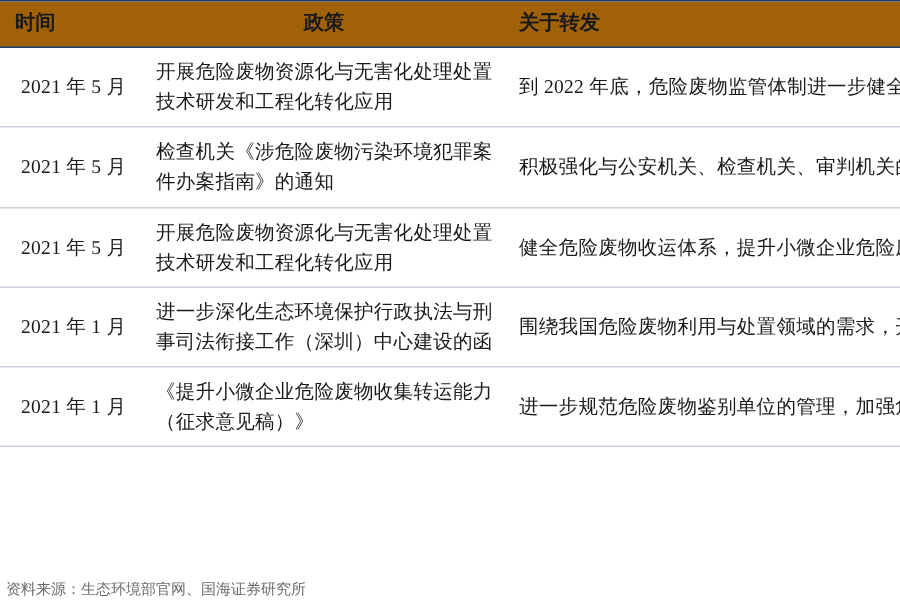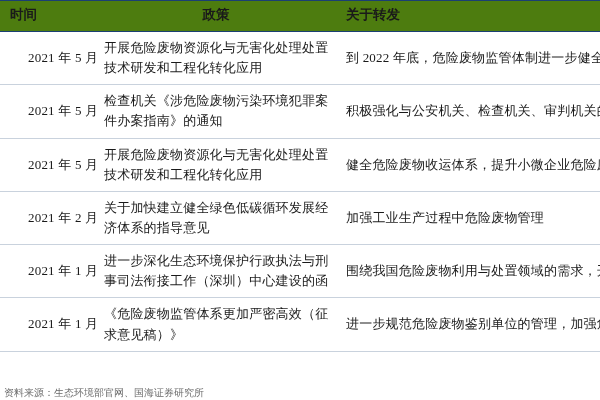--- a/index.html
+++ b/index.html
@@ -31,38 +31,38 @@
 
   table.data-table thead th {
     font-family: "Liberation Sans", "DejaVu Sans", sans-serif;
     font-size: 13.5px;
     font-weight: bold;
     color: #1a1a1a;
     text-align: left;
     padding: 5px 8px 7px 8px;
     border-top: 1.6px solid #1b3f73;
     border-bottom: 1.1px solid #1b3f73;
-    background: #4d7c0f;
+    background: #a16207;
     vertical-align: bottom;
   }
   table.data-table thead th.th-time { padding-left: 10px; }
   table.data-table thead th.th-policy { padding-left: 8px; text-align: center; }
   table.data-table thead th.th-content { padding-left: 10px; }
 
   table.data-table tbody td {
     font-size: 13px;
     color: #1a1a1a;
     vertical-align: middle;
     padding: 6px 8px;
     border-bottom: 0.8px solid #c9d2dd;
     line-height: 1.55;
     letter-spacing: 0.2px;
   }
   table.data-table tbody td.td-time {
-    padding-left: 28px;
+    padding-left: 14px;
     white-space: nowrap;
   }
   table.data-table tbody td.td-policy {
     padding-left: 8px;
     padding-right: 6px;
   }
   table.data-table tbody td.td-content {
     padding-left: 10px;
     padding-right: 0px;
     white-space: nowrap;
@@ -70,21 +70,21 @@
   }
   table.data-table tbody tr:last-child td {
     border-bottom: 0.8px solid #c9d2dd;
   }
   .footnote {
     position: absolute;
     left: 4px;
     bottom: 0px;
     font-size: 10px;
     color: #6b6b6b;
-    font-family: Liberation Mono, monospace;
+    font-family: Liberation Sans, sans-serif;
     white-space: nowrap;
     overflow: hidden;
     width: 596px;
     height: 12px;
     line-height: 12px;
   }
 </style>
 </head>
 <body>
 
@@ -112,30 +112,25 @@
         <td class="td-time">2021 年 5 月</td>
         <td class="td-policy">检查机关《涉危险废物污染环境犯罪案件办案指南》的通知</td>
         <td class="td-content">积极强化与公安机关、检查机关、审判机关的协作配合，进一步深化生态环境保护行政执法与刑事司法衔接工作</td>
       </tr>
       <tr>
         <td class="td-time">2021 年 5 月</td>
         <td class="td-policy">开展危险废物资源化与无害化处理处置技术研发和工程化转化应用</td>
         <td class="td-content">健全危险废物收运体系，提升小微企业危险废物收集转运能力</td>
       </tr>
       <tr>
-        <td class="td-time">2021 年 2 月</td>
-        <td class="td-policy">关于加快建立健全绿色低碳循环发展经济体系的指导意见</td>
-        <td class="td-content">加强工业生产过程中危险废物管理</td>
-      </tr>
-      <tr>
         <td class="td-time">2021 年 1 月</td>
         <td class="td-policy">进一步深化生态环境保护行政执法与刑事司法衔接工作（深圳）中心建设的函</td>
         <td class="td-content">围绕我国危险废物利用与处置领域的需求，开展危险废物资源化与无害化处理处置技术研发和工程化转化应用，引领行业技术进步</td>
       </tr>
       <tr>
         <td class="td-time">2021 年 1 月</td>
-        <td class="td-policy">《危险废物监管体系更加严密高效（征求意见稿）》</td>
+        <td class="td-policy">《提升小微企业危险废物收集转运能力（征求意见稿）》</td>
         <td class="td-content">进一步规范危险废物鉴别单位的管理，加强危险废物鉴别环境的管理工作</td>
       </tr>
     </tbody>
   </table>
   <div class="footnote">资料来源：生态环境部官网、国海证券研究所</div>
 </div>
 
 </body></html>

